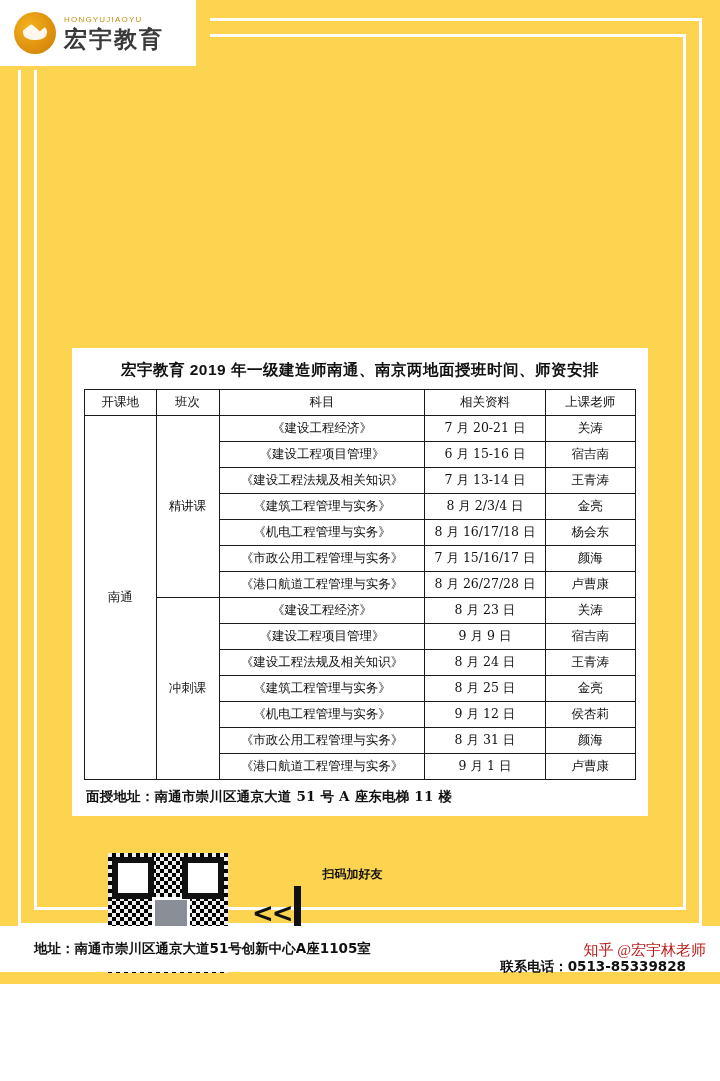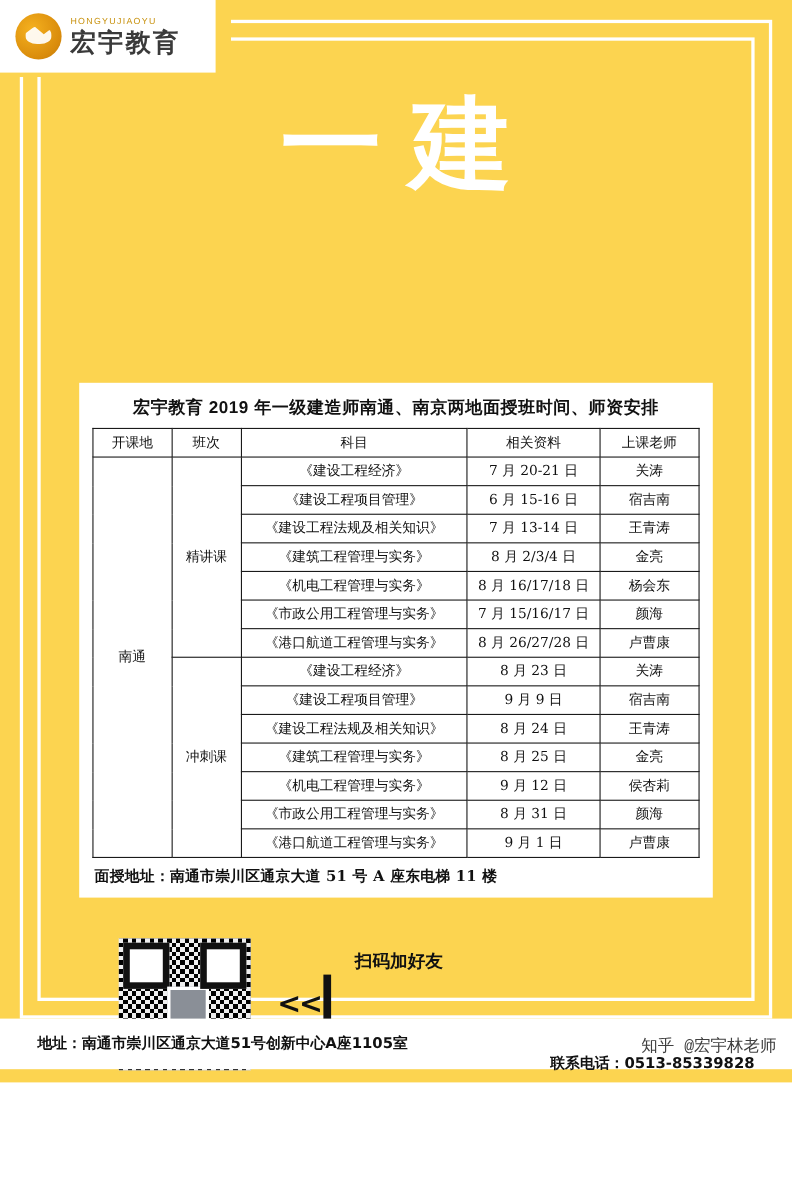--- a/index.html
+++ b/index.html
@@ -237,21 +237,21 @@
     height: 54px;
     background: #111111;
     margin-left: 2px;
   }
   .qr-text {
     margin-left: 22px;
     font-family: "DejaVu Sans", sans-serif;
     color: #111111;
   }
   .qr-text .t1 {
-    font-size: 16px;
+    font-size: 12px;
     font-weight: bold;
     margin-bottom: 56px;
   }
   .qr-text .t2 {
     font-size: 16px;
     font-weight: bold;
   }
   
   .footer {
     position: absolute;
@@ -267,22 +267,22 @@
     font-weight: bold;
     color: #111111;
   }
   .footer .addr { margin-left: 34px; }
   .footer .tel { margin-left: auto; margin-right: 34px; margin-top: 36px; }
   .watermark {
     position: absolute;
     right: 14px;
     bottom: 24px;
     font-size: 15px;
-    color: #404040;
-    font-family: Liberation Mono, monospace;
+    color: #b91c1c;
+    font-family: Liberation Serif, serif;
     z-index: 5;
   }
 </style>
 </head>
 <body>
 
 <div class="poster">
 
   <div class="frame-outer"></div>
   <div class="frame-inner"></div>
@@ -290,21 +290,20 @@
 
   <div class="logo-band">
     <div class="logo-mark"></div>
     <div class="logo-text">
       <span class="pin">HONGYUJIAOYU</span>
       <span class="cn">宏宇教育</span>
     </div>
   </div>
 
   <div class="headline">
-    <div class="line">一建</div>
   </div>
 
   <div class="card">
     <div class="card-title">宏宇教育 2019 年一级建造师南通、南京两地面授班时间、师资安排</div>
 
     <table class="sched">
       <thead>
         <tr>
           <th class="col-place">开课地</th>
           <th class="col-class">班次</th>

